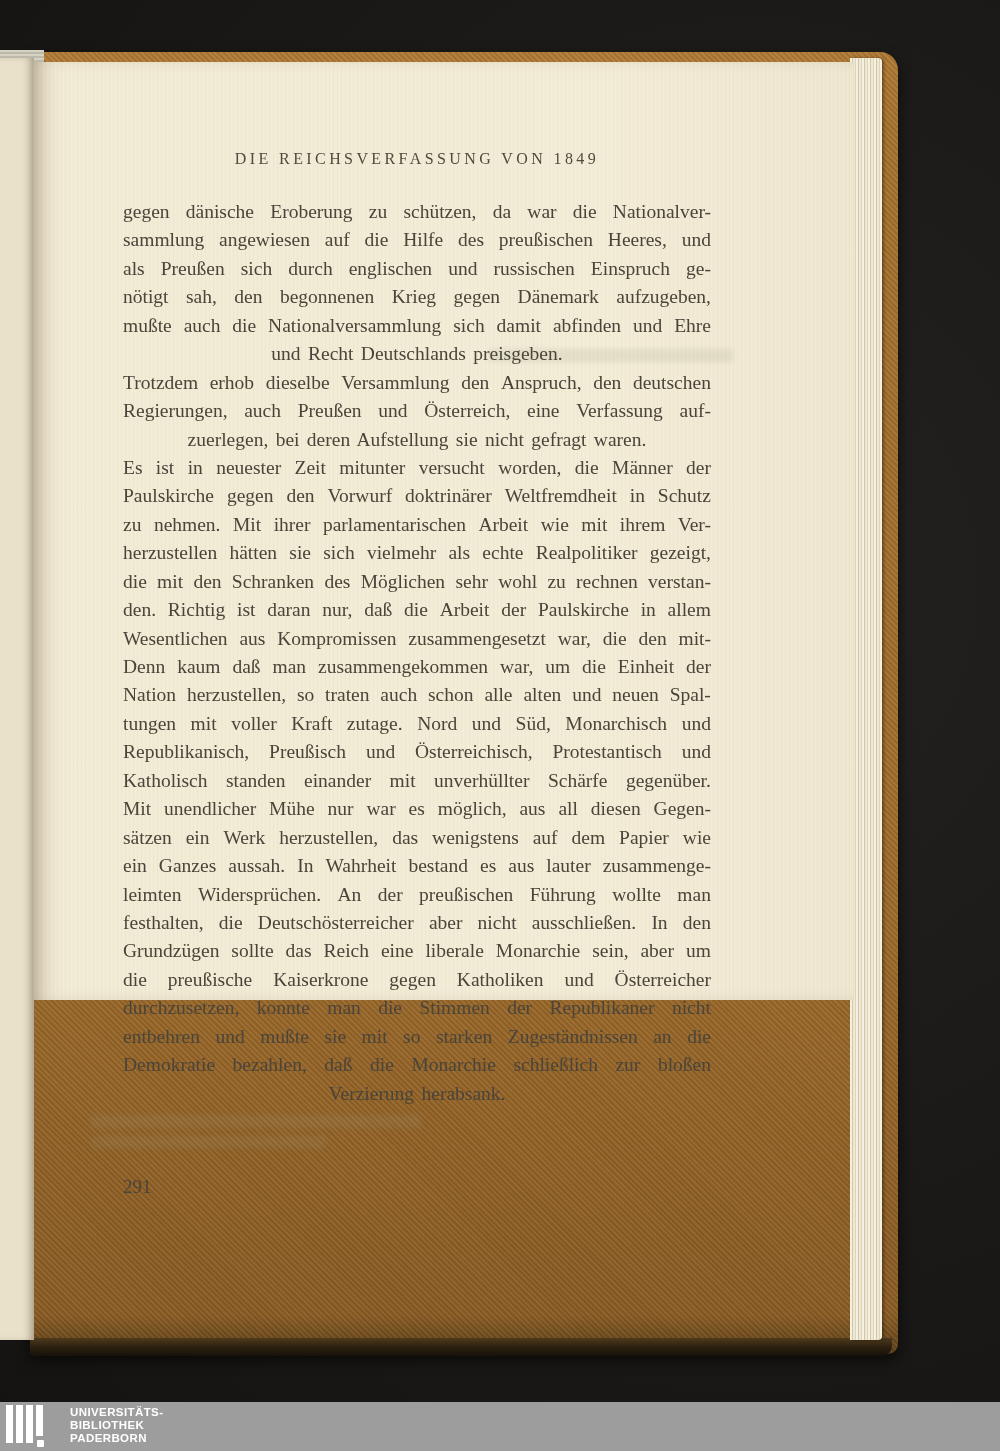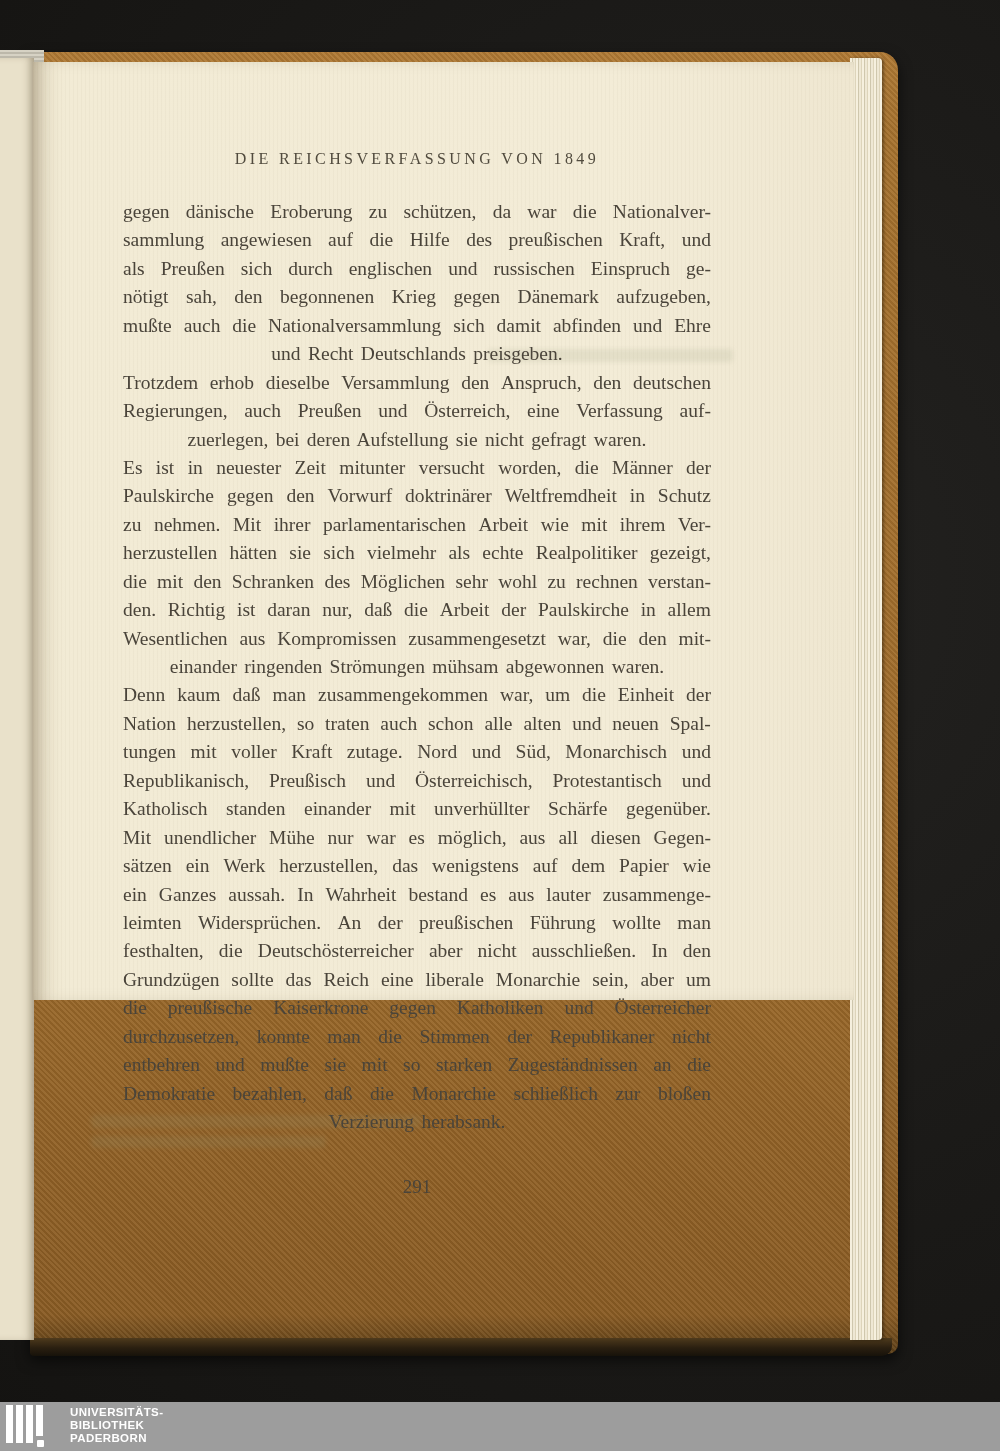--- a/index.html
+++ b/index.html
@@ -73,21 +73,21 @@
   }
   .body-text{position:absolute;left:0;top:136px;width:100%;font-size:19.5px;}
   .line{
     height:28.45px;display:flex;justify-content:space-between;
     white-space:nowrap;
   }
   .line span{line-height:28.45px;}
   .line.para-end{display:block;line-height:28.45px;text-align:center;word-spacing:2.5px;}
   .page-number{
     position:absolute;left:0;top:1114px;width:100%;
-    text-align:center;font-size:19px;color:#4a443a;
+    font-size:19px;color:#4a443a;
   }
   
   .band{
     position:absolute;left:0;top:1402px;width:1000px;height:49px;
     background:#9d9d9d;
   }
   .logo{position:absolute;left:6px;top:3px;width:44px;height:43px;}
   .logo .bar{
     position:absolute;top:0;width:7px;height:38px;background:#ffffff;
   }
@@ -132,21 +132,21 @@
             <span>Nationalver-</span>
           </div>
           <div class="line">
             <span>sammlung</span>
             <span>angewiesen</span>
             <span>auf</span>
             <span>die</span>
             <span>Hilfe</span>
             <span>des</span>
             <span>preußischen</span>
-            <span>Kraft,</span>
+            <span>Heeres,</span>
             <span>und</span>
           </div>
           <div class="line">
             <span>als</span>
             <span>Preußen</span>
             <span>sich</span>
             <span>durch</span>
             <span>englischen</span>
             <span>und</span>
             <span>russischen</span>
@@ -272,21 +272,20 @@
           <div class="line">
             <span>Wesentlichen</span>
             <span>aus</span>
             <span>Kompromissen</span>
             <span>zusammengesetzt</span>
             <span>war,</span>
             <span>die</span>
             <span>den</span>
             <span>mit-</span>
           </div>
-          <div class="line para-end">einander ringenden Strömungen mühsam abgewonnen waren.</div>
           <div class="line">
             <span>Denn</span>
             <span>kaum</span>
             <span>daß</span>
             <span>man</span>
             <span>zusammengekommen</span>
             <span>war,</span>
             <span>um</span>
             <span>die</span>
             <span>Einheit</span>

